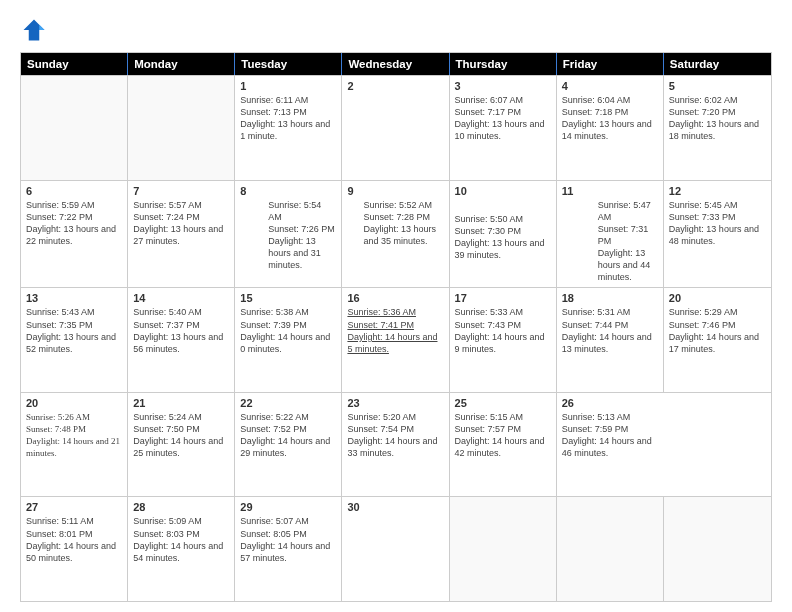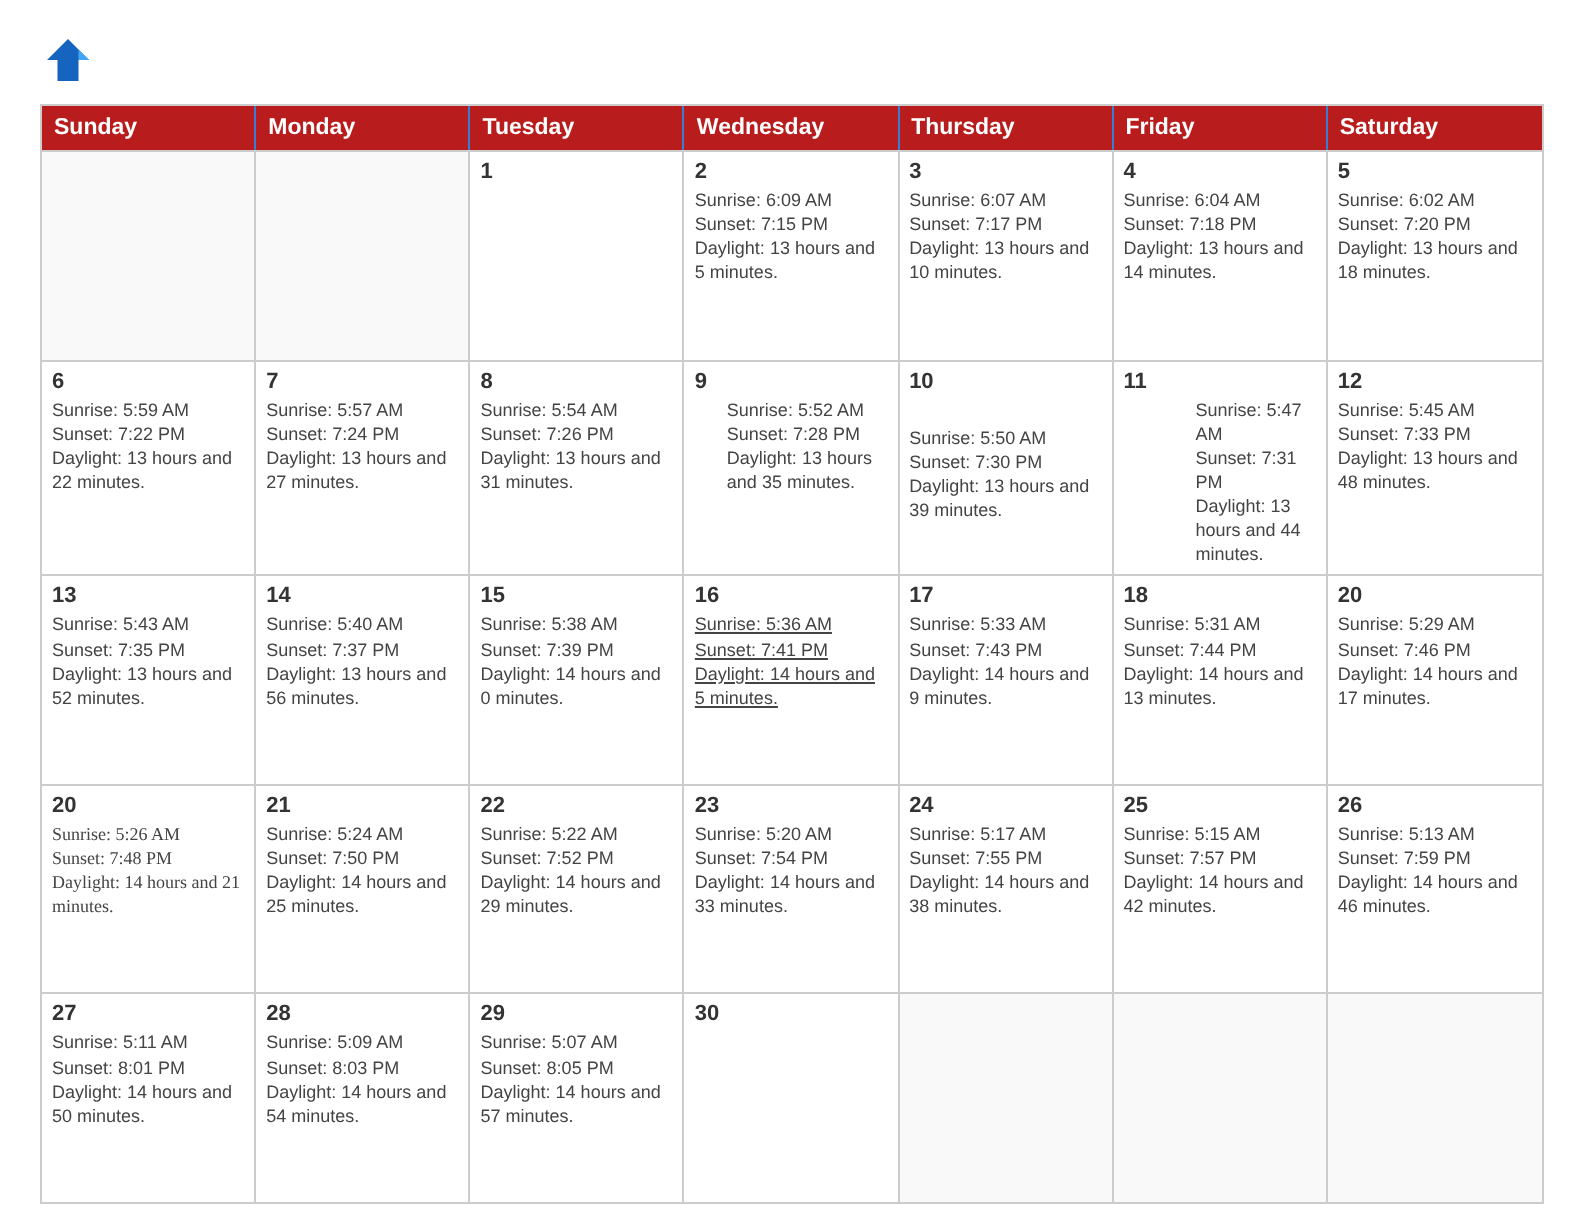--- a/index.html
+++ b/index.html
@@ -55,21 +55,21 @@
     }
     .calendar {
       flex: 1;
       display: flex;
       flex-direction: column;
       border: 1px solid #ccc;
     }
     .cal-header-row {
       display: grid;
       grid-template-columns: repeat(7, 1fr);
-      background: #b91c1c;
+      background: #000000;
     }
     .cal-header-cell {
       color: #fff;
       font-size: 11.5px;
       font-weight: bold;
       padding: 5px 6px;
       text-align: left;
       border-right: 1px solid #3a7bd5;
     }
     .cal-header-cell:last-child { border-right: none; }
@@ -137,26 +137,26 @@
         <div class="cal-header-cell">Thursday</div>
         <div class="cal-header-cell">Friday</div>
         <div class="cal-header-cell">Saturday</div>
       </div>
     <div class="cal-body">
     <div class="cal-row">
           <div class="cal-cell empty"></div>
           <div class="cal-cell empty"></div>
           <div class="cal-cell">
             <span class="day-num">1</span>
+            <div class="cell-text" style="white-space: pre-line;">Sunrise: 6:11 AM
+Sunset: 7:13 PM
+Daylight: 13 hours and 1 minute.</div>
           </div>
           <div class="cal-cell">
             <span class="day-num">2</span>
-            <div class="cell-text" style="white-space: pre-line;">Sunrise: 6:09 AM
-Sunset: 7:15 PM
-Daylight: 13 hours and 5 minutes.</div>
           </div>
           <div class="cal-cell">
             <span class="day-num">3</span>
             <div class="cell-text" style="white-space: pre-line;">Sunrise: 6:07 AM
 Sunset: 7:17 PM
 Daylight: 13 hours and 10 minutes.</div>
           </div>
           <div class="cal-cell">
             <span class="day-num">4</span>
             <div class="cell-text" style="white-space: pre-line;">Sunrise: 6:04 AM
@@ -178,21 +178,21 @@
 Daylight: 13 hours and 22 minutes.</div>
           </div>
           <div class="cal-cell">
             <span class="day-num">7</span>
             <div class="cell-text" style="white-space: pre-line;">Sunrise: 5:57 AM
 Sunset: 7:24 PM
 Daylight: 13 hours and 27 minutes.</div>
           </div>
           <div class="cal-cell">
             <span class="day-num">8</span>
-            <div class="cell-text" style="white-space: pre-line;">Sunrise: 5:54 AM
+            <div class="cell-text" style="white-space: pre-line; margin-left: 28px;">Sunrise: 5:54 AM
 Sunset: 7:26 PM
 Daylight: 13 hours and 31 minutes.</div>
           </div>
           <div class="cal-cell">
             <span class="day-num">9</span>
             <div class="cell-text" style="white-space: pre-line; margin-left: 16px;">Sunrise: 5:52 AM
 Sunset: 7:28 PM
 Daylight: 13 hours and 35 minutes.</div>
           </div>
           <div class="cal-cell">
@@ -275,26 +275,20 @@
             <span class="day-num">22</span>
             <div class="cell-text" style="white-space: pre-line;">Sunrise: 5:22 AM
 Sunset: 7:52 PM
 Daylight: 14 hours and 29 minutes.</div>
           </div>
           <div class="cal-cell">
             <span class="day-num">23</span>
             <div class="cell-text" style="white-space: pre-line;">Sunrise: 5:20 AM
 Sunset: 7:54 PM
 Daylight: 14 hours and 33 minutes.</div>
-          </div>
-          <div class="cal-cell">
-            <span class="day-num">24</span>
-            <div class="cell-text" style="white-space: pre-line;">Sunrise: 5:17 AM
-Sunset: 7:55 PM
-Daylight: 14 hours and 38 minutes.</div>
           </div>
           <div class="cal-cell">
             <span class="day-num">25</span>
             <div class="cell-text" style="white-space: pre-line;">Sunrise: 5:15 AM
 Sunset: 7:57 PM
 Daylight: 14 hours and 42 minutes.</div>
           </div>
           <div class="cal-cell">
             <span class="day-num">26</span>
             <div class="cell-text" style="white-space: pre-line;">Sunrise: 5:13 AM

